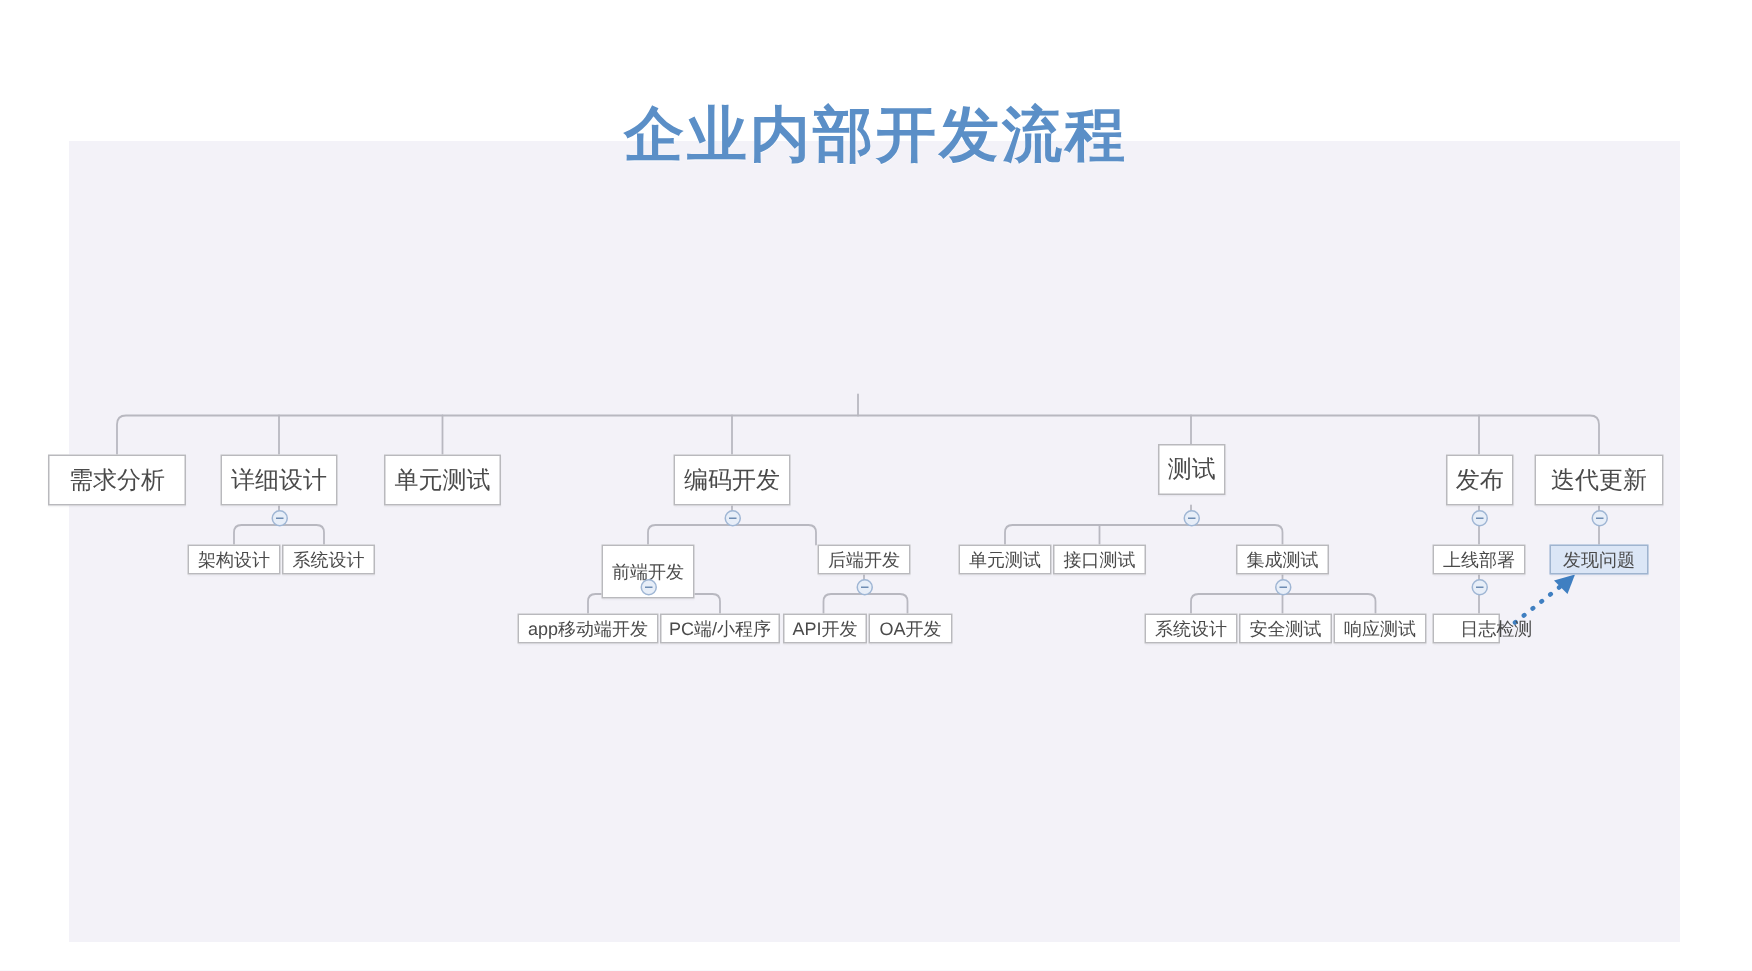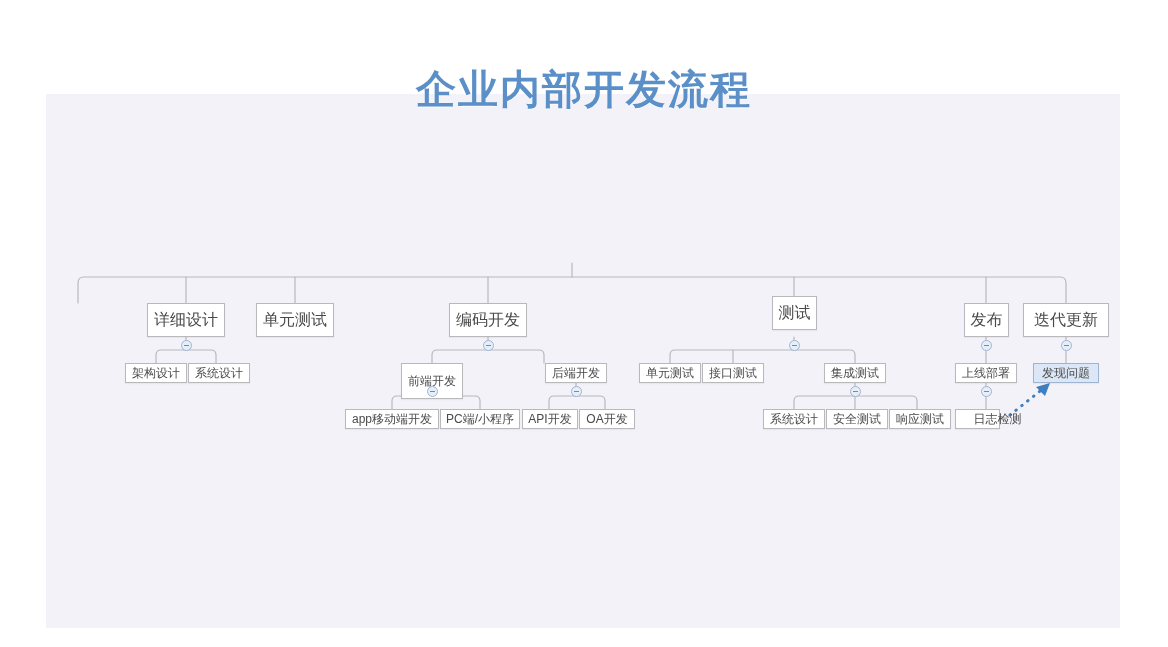--- a/index.html
+++ b/index.html
@@ -111,20 +111,21 @@
       <path d="M1066,337 L1066,363"></path>
     </g>
 
     <g>
       <path d="M1010,415 L1044,388" fill="none" stroke="#3f7fc1" stroke-width="3" stroke-linecap="round" stroke-dasharray="0.5 7"></path>
       <path d="M1050,383 L1036,387 L1045,396 Z" fill="#3f7fc1"></path>
     </g>
   </svg>
 
 
+  <div class="node lv2" style="left:32px;top:303px;width:92px;height:34px;">需求分析</div>
   <div class="node lv2" style="left:147px;top:303px;width:78px;height:34px;">详细设计</div>
   <div class="node lv2" style="left:256px;top:303px;width:78px;height:34px;">单元测试</div>
   <div class="node lv2" style="left:449px;top:303px;width:78px;height:34px;">编码开发</div>
   <div class="node lv2" style="left:772px;top:296px;width:45px;height:34px;font-family:Liberation Serif, serif;">测试</div>
   <div class="node lv2" style="left:964px;top:303px;width:45px;height:34px;">发布</div>
   <div class="node lv2" style="left:1023px;top:303px;width:86px;height:34px;">迭代更新</div>
 
   <div class="node lv3" style="left:125px;top:363px;width:62px;height:20px;">架构设计</div>
   <div class="node lv3" style="left:188px;top:363px;width:62px;height:20px;">系统设计</div>
 

